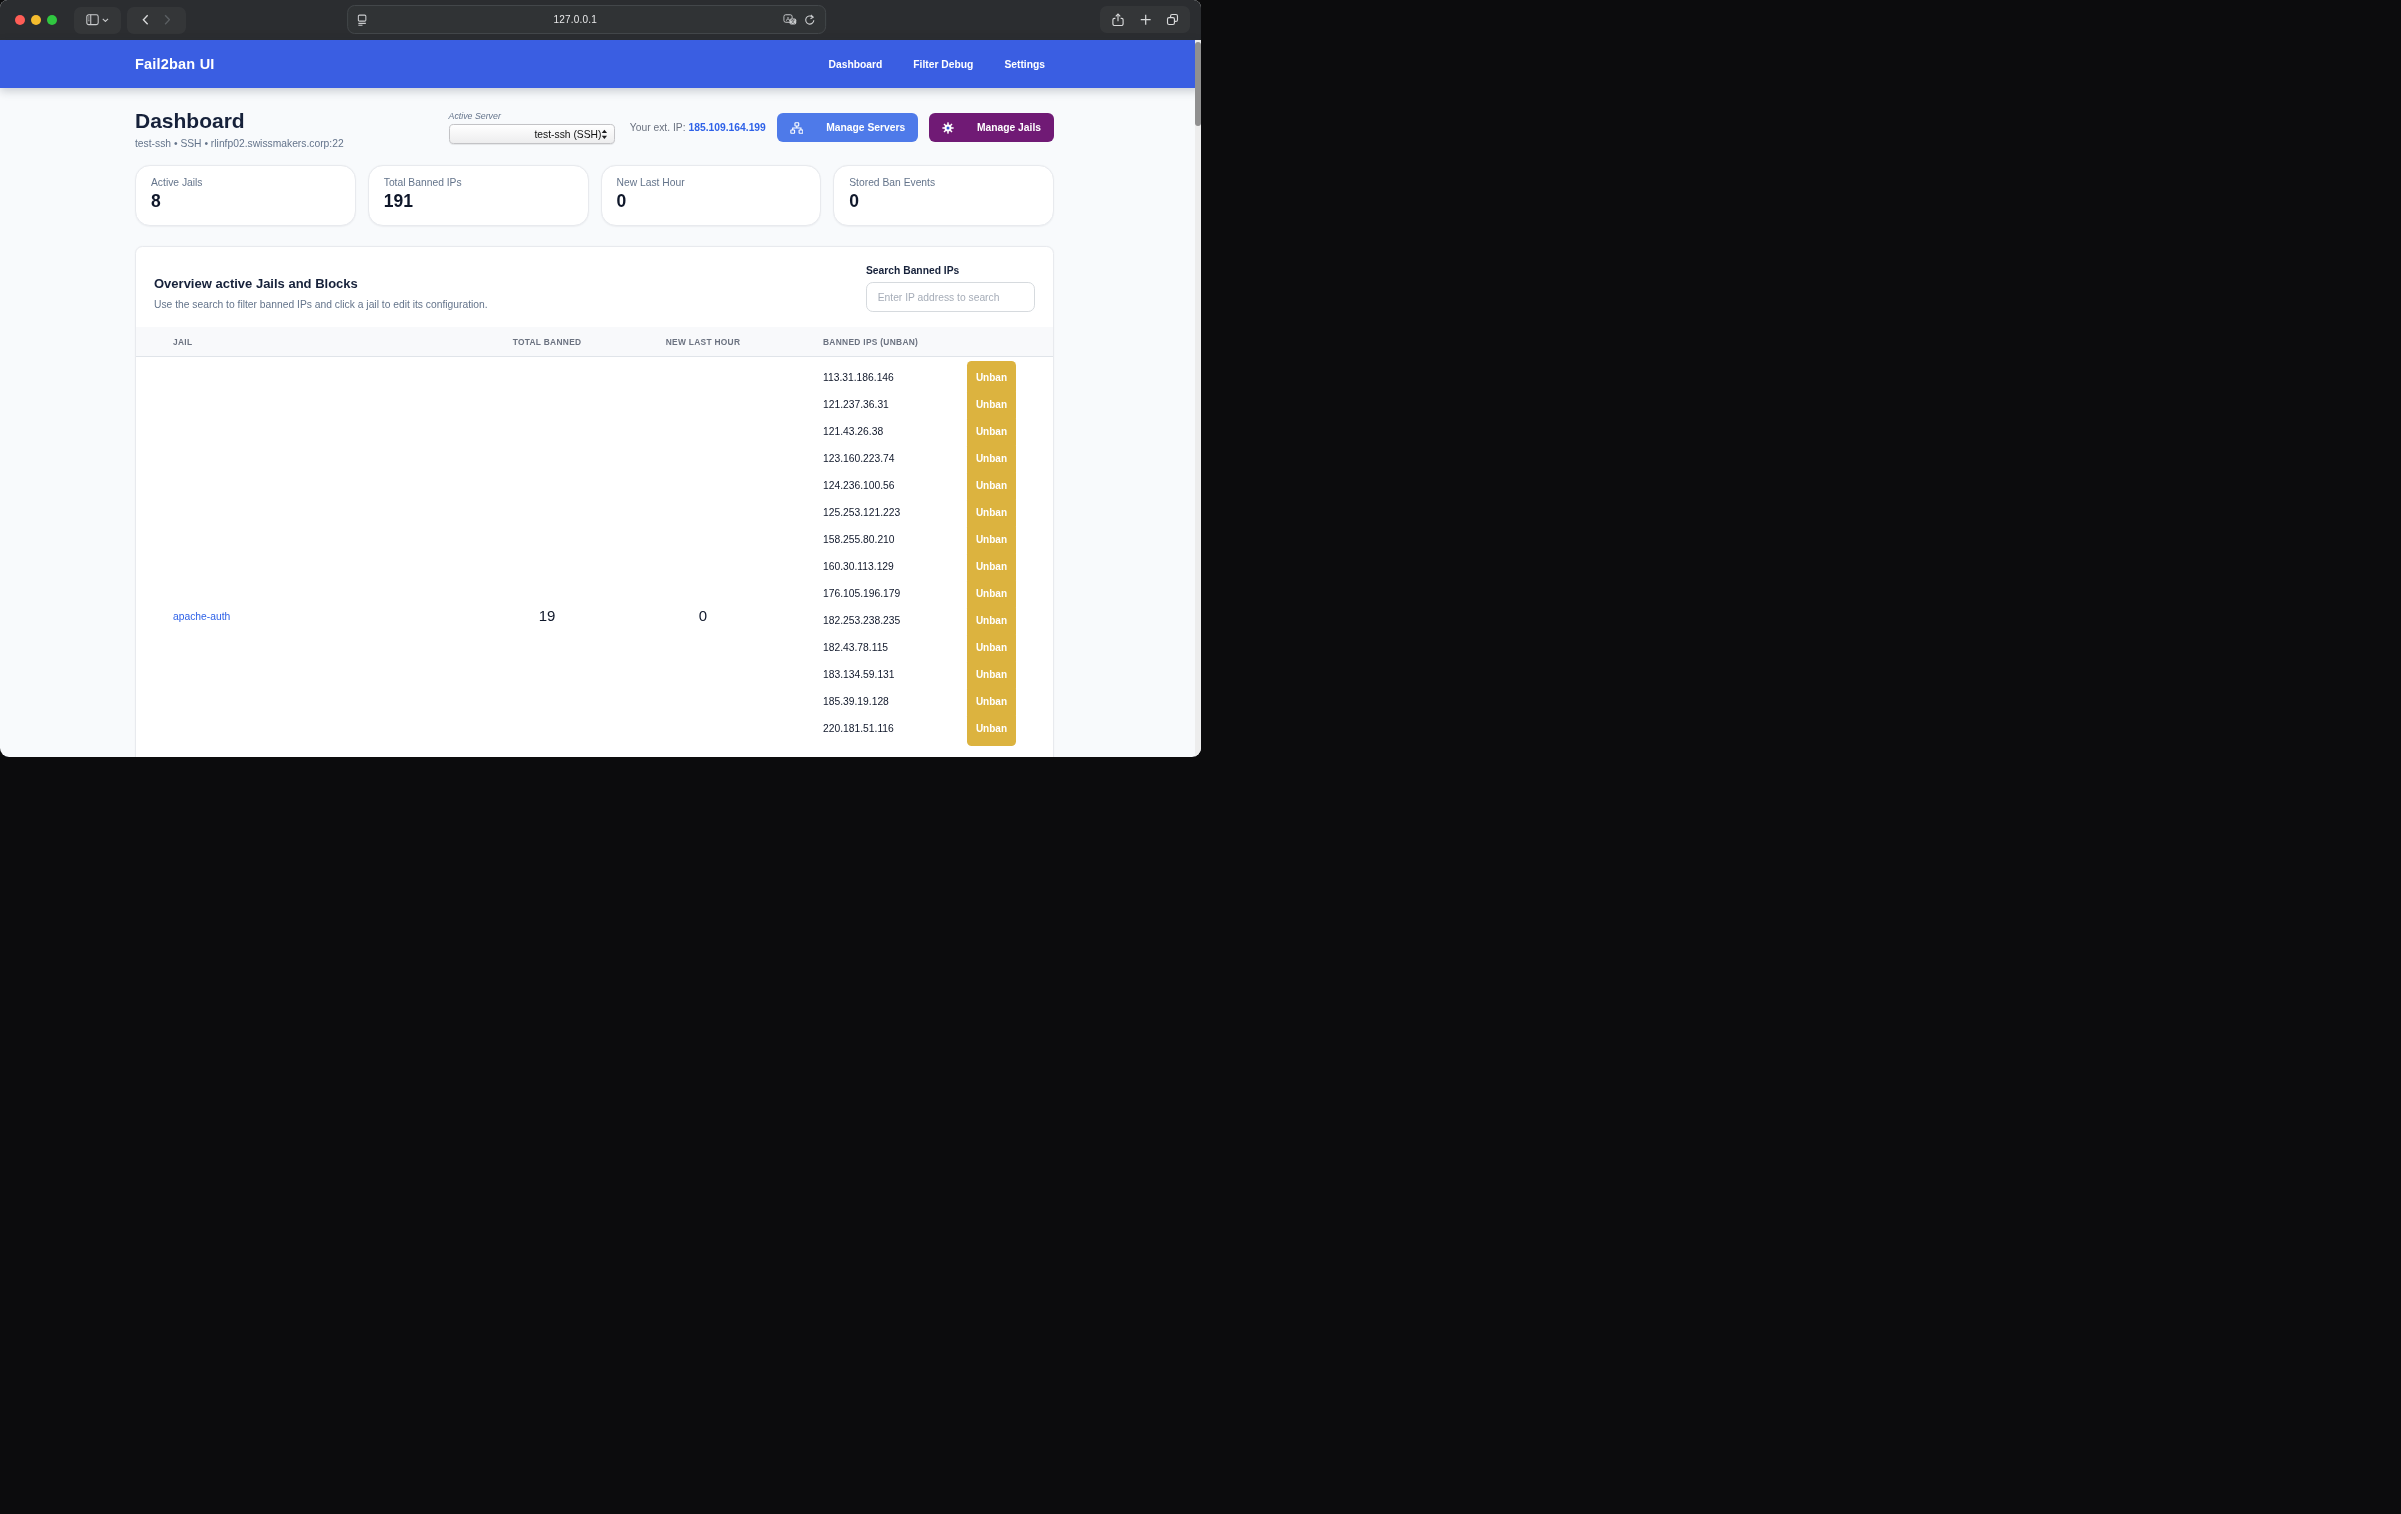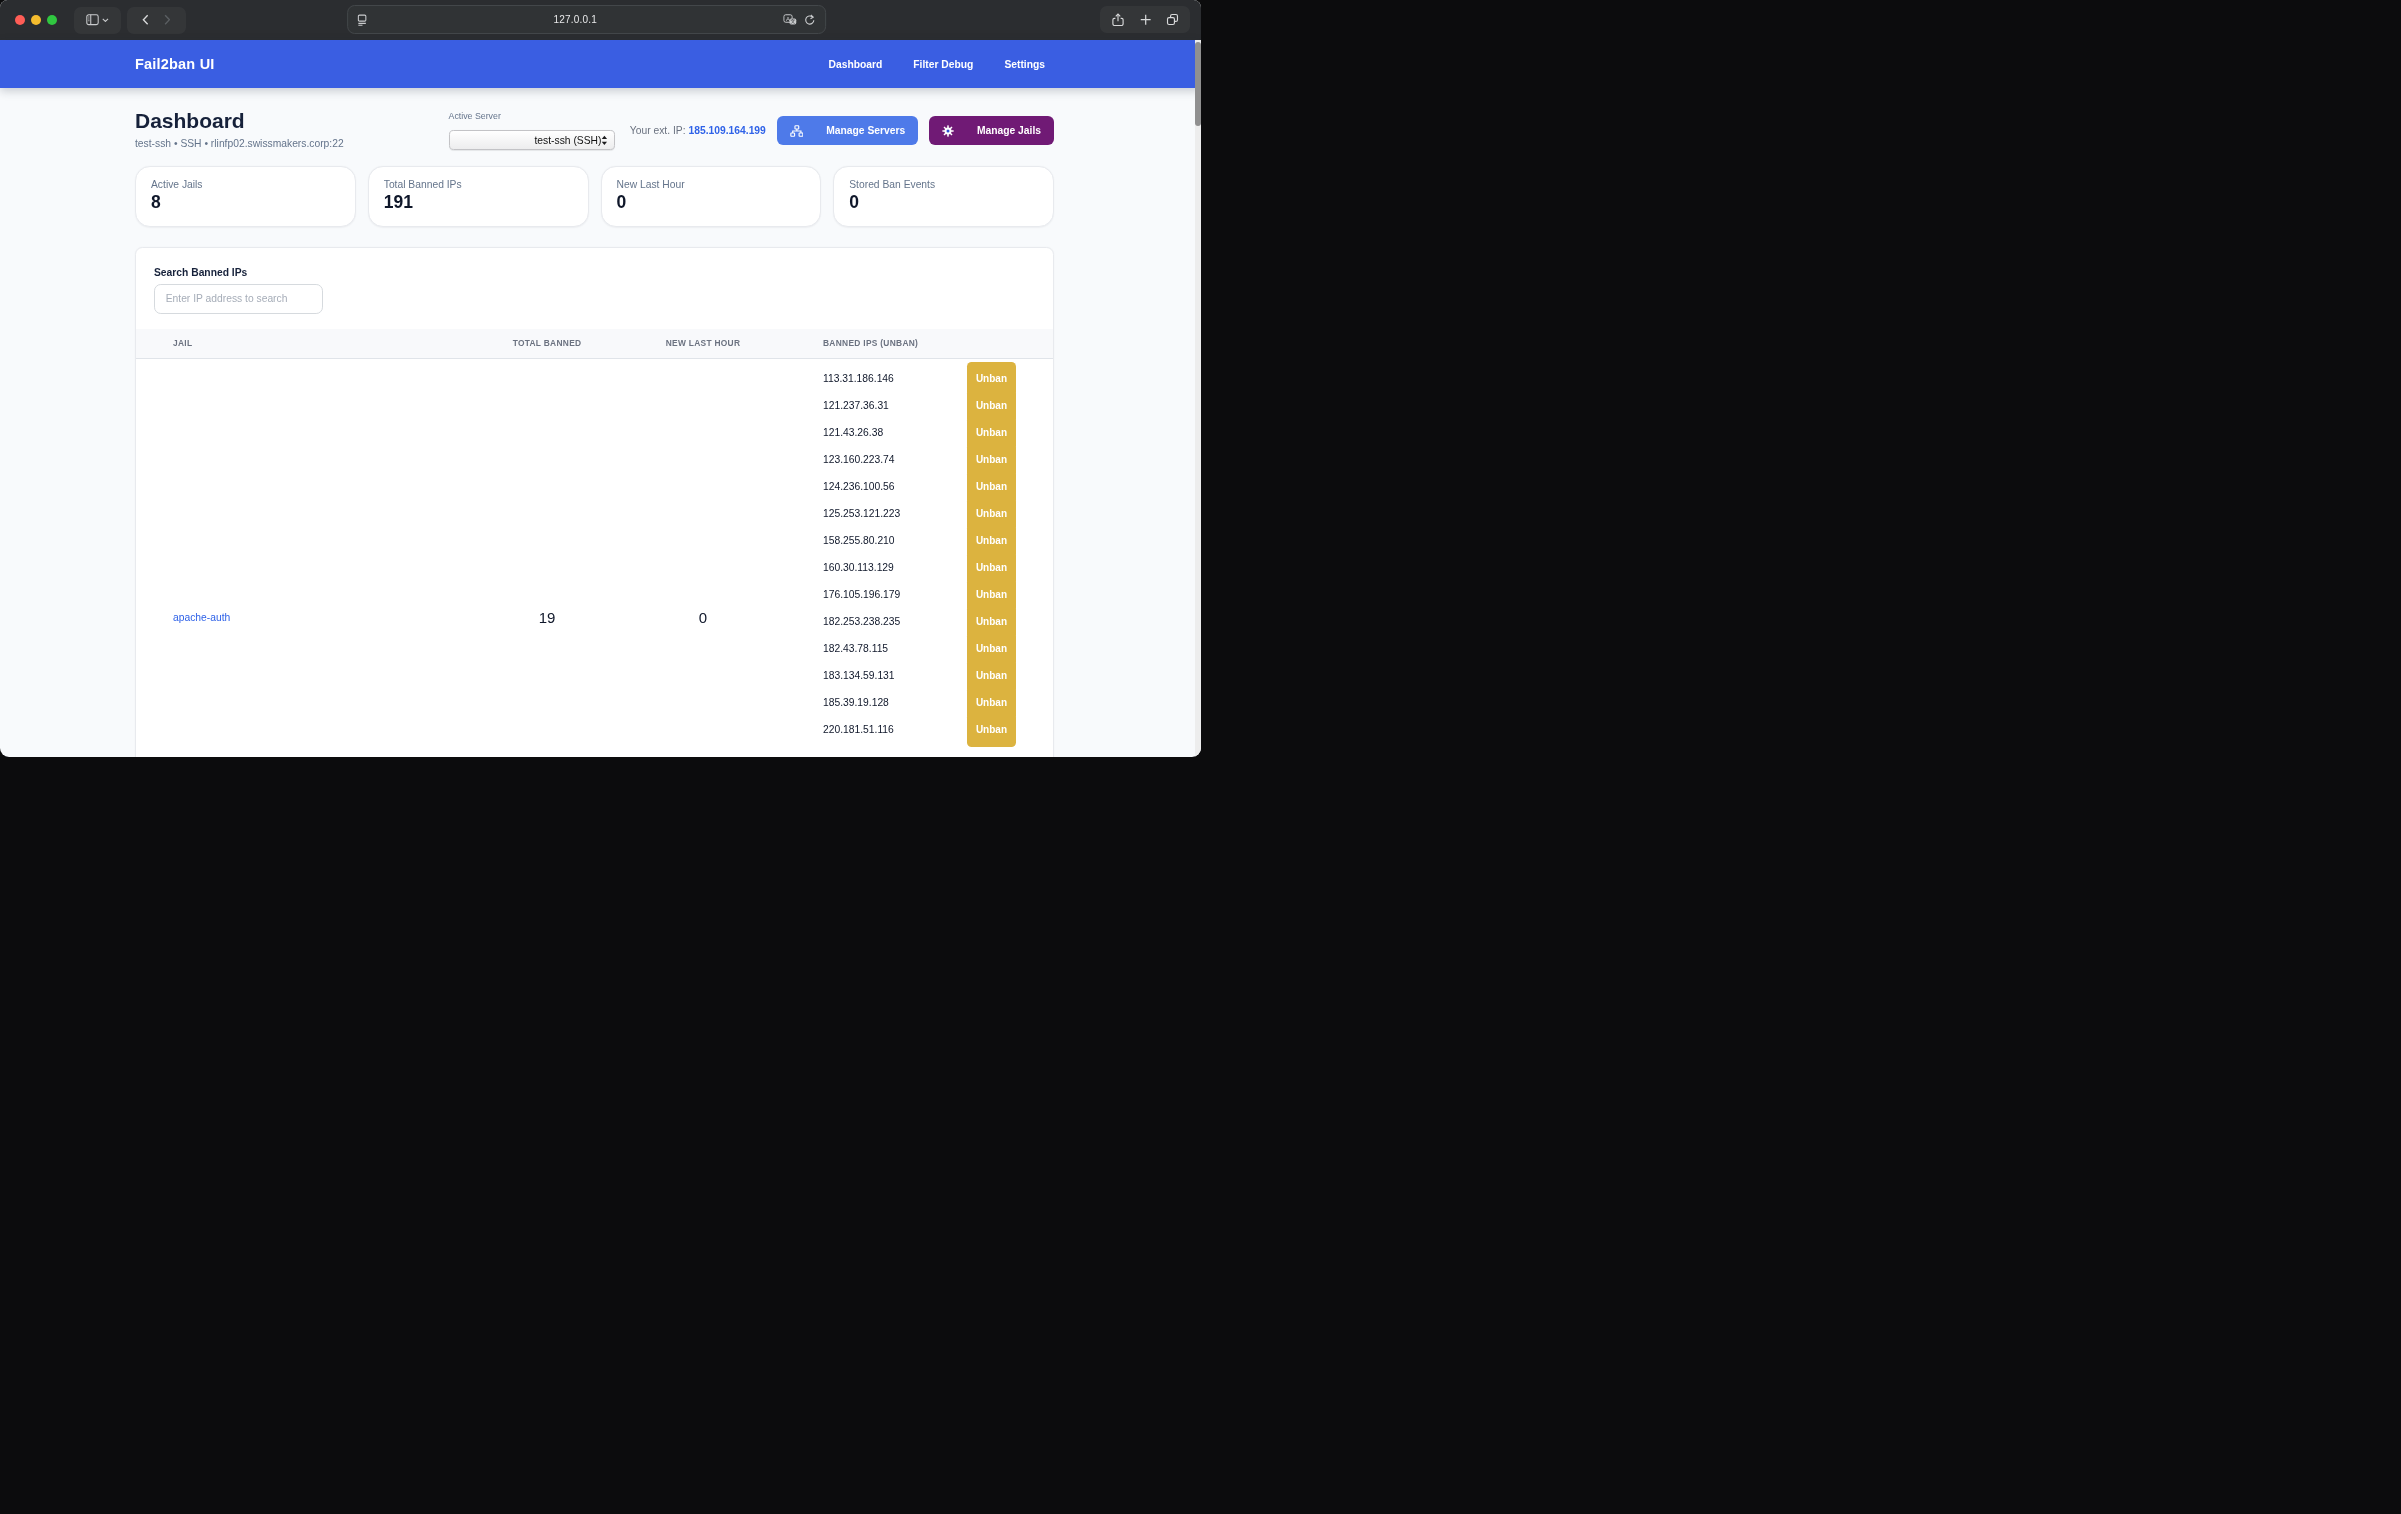--- a/index.html
+++ b/index.html
@@ -70,21 +70,21 @@
   
   .page { height:670px; padding-top:20.5px; position:relative; }
   .container { width:919px; margin-left:135px; }
 
   .page-head { display:flex; justify-content:space-between; align-items:flex-start; }
   h1.page-title { font-size:21px; font-weight:bold; color:#16213a; line-height:1.15; }
   .page-sub { margin-top:5.3px; font-size:10.3px; color:#64748b; }
 
   .head-controls { display:flex; align-items:center; gap:10.7px; margin-top:2.3px; }
   .as-block { display:flex; flex-direction:column; }
-  .as-label { font-size:8.8px; color:#64748b; margin-bottom:9px; }
+  .as-label { font-size:8.8px; color:#64748b; margin-bottom:3px;font-style:italic; }
   .mac-select {
     width:166px; height:20.5px; border:0.8px solid #c3c3c6; border-radius:4.6px;
     background:linear-gradient(180deg,#ffffff,#ededee);
     display:flex; align-items:center; justify-content:flex-end;
     padding:0 5.3px 0 7.6px; font-size:10.3px; color:#111; cursor:pointer;
     box-shadow:0 0.8px 0.8px rgba(0,0,0,.08);
   }
   .ext-ip { font-size:10.3px; color:#6b7280; margin-left:4.6px; white-space:nowrap; }
   .ext-ip b { color:#2f62e8; font-weight:bold; margin-left:3px; }
   .btn {
@@ -335,20 +335,24 @@
           <div class="stat-value">0</div>
         </div>
         <div class="stat-card">
           <div class="stat-label">Stored Ban Events</div>
           <div class="stat-value">0</div>
         </div>
       </div>
 
       <div class="panel">
         <div class="panel-head">
+          <div>
+            <div class="panel-title">Overview active Jails and Blocks</div>
+            <div class="panel-desc">Use the search to filter banned IPs and click a jail to edit its configuration.</div>
+          </div>
           <div class="search-block">
             <div class="search-label">Search Banned IPs</div>
             <input class="search-input" type="text" placeholder="Enter IP address to search" style="">
           </div>
         </div>
 
         <div class="tgrid thead">
           <div class="th c1">JAIL</div>
           <div class="th c2">TOTAL BANNED</div>
           <div class="th c3">NEW LAST HOUR</div>

